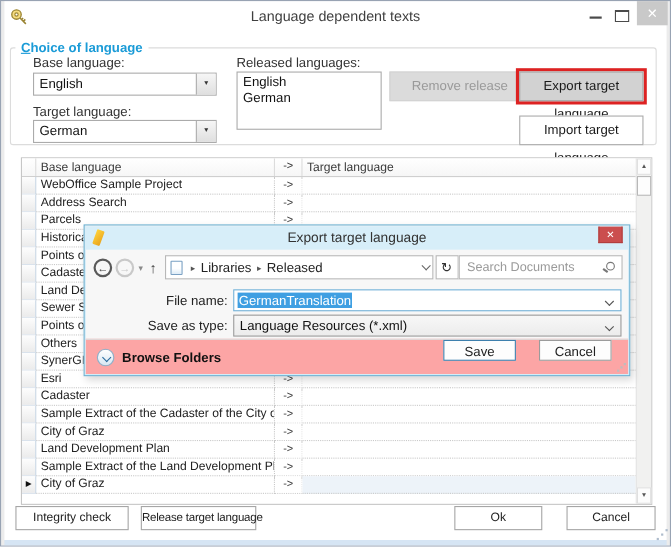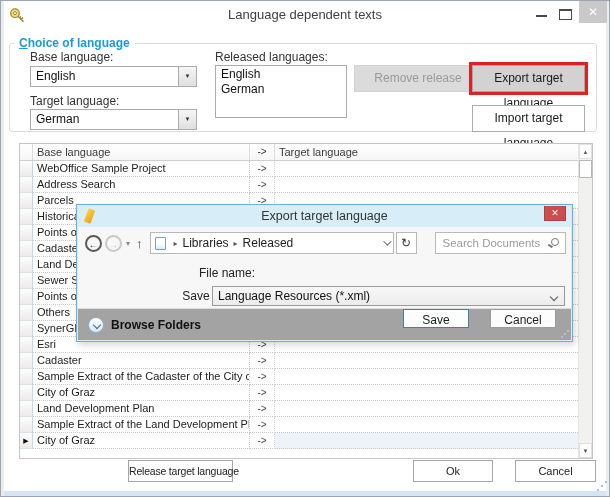--- a/index.html
+++ b/index.html
@@ -90,38 +90,38 @@
   .nav-up { color:#3f3f3f; font-size:13px; font-weight:bold; margin:0 7px 0 3px; flex:0 0 auto; cursor:pointer; }
   .addr { height:22px; flex:0 0 244px; background:#fff; border:1px solid #b8b8b8; display:flex; align-items:center;
           padding:0 4px; font-size:12px; color:#222; cursor:pointer; }
   .doc-icon { width:11px; height:13px; background:linear-gradient(#fff 55%, #dcebf7); border:1px solid #7aa1c4;
               border-radius:1px; margin-right:3px; flex:0 0 auto; }
   .crumb-sep { color:#555; font-size:8px; margin:0 5px; }
   .addr-spacer { flex:1; }
   .chev { width:6px; height:6px; border-right:1.5px solid #666; border-bottom:1.5px solid #666; transform:rotate(45deg) translateY(-2px); flex:0 0 auto; }
   .refresh { height:22px; flex:0 0 21px; margin-left:2px; background:#fff; border:1px solid #b8b8b8; color:#333;
              font-size:12px; text-align:center; line-height:20px; cursor:pointer; }
-  .search { height:22px; flex:1; margin-left:18px; background:#fff; border:1px solid #b8b8b8; position:relative; }
+  .search { height:22px; flex:1; margin-left:0; background:#fff; border:1px solid #b8b8b8; position:relative; }
   .search input { position:absolute; inset:0; border:none; outline:none; background:transparent; padding:0 22px 0 7px;
                   font-family:inherit; font-size:11.5px; color:#444; }
   .search input::placeholder { color:#9a9a9a; opacity:1; }
   .mag { position:absolute; right:6px; top:5px; width:8px; height:8px; border:1.5px solid #777; border-radius:50%; }
   .mag::after { content:""; position:absolute; left:-4px; top:6px; width:5px; height:1.5px; background:#777; transform:rotate(35deg); }
 
   .frow { position:absolute; left:0; right:7px; height:20px; }
   .frow-name { top:58px; } .frow-type { top:81px;border-radius:8px; }
-  .flab { position:absolute; left:0; width:130px; text-align:right; font-size:12px; color:#222; line-height:20px;margin-left:48px; }
+  .flab { position:absolute; left:0; width:130px; text-align:right; font-size:12px; color:#222; line-height:20px; }
   .ffield { position:absolute; left:135px; right:0; top:0; height:20px; background:#fff; border:1px solid #71b0d6;
             line-height:18px; font-size:12px; padding-left:3px; }
   .sel-text { background:#3f9fe2; color:#fff; padding:0 1px; }
   .ffield .chev, .fselect .chev { position:absolute; right:7px; top:7px; border-color:#555; transform:rotate(45deg); }
   .fselect { position:absolute; left:135px; right:0; top:0; height:20px; background:linear-gradient(#f7f7f7,#ececec);
              border:1px solid #999; line-height:18px; font-size:12px; color:#111; padding-left:5px; cursor:pointer; }
 
-  .dlg-footer { position:absolute; left:1px; right:1px; bottom:1px; height:32px; background:#a3a3a3; border-top:1px solid #dddddd; }
+  .dlg-footer { position:absolute; left:1px; right:1px; bottom:1px; height:32px; background:#fca5a5; border-top:1px solid #dddddd; }
   .bf-circ { position:absolute; left:10px; top:8px; width:16px; height:16px; border-radius:50%; border:1px solid #8fb0c9;
              background:linear-gradient(#ffffff,#d8e7f3); cursor:pointer; }
   .bf-circ .chev { position:absolute; left:5px; top:4px; border-color:#2c6c9e; transform:rotate(45deg); }
   .bf-label { position:absolute; left:33px; top:9px; font-size:12px; font-weight:600; color:#111; }
   .dlg-btn { position:absolute; top:0; width:66px; height:19px; background:#fdfdfd; font-size:12px; color:#222;
              text-align:center; line-height:20px; cursor:pointer; }
   .dlg-save { left:325px; border:1px solid #3d7fad; }
   .dlg-cancel { left:412px; border:1px solid #9b9b9b; }
   .dlg-grip { position:absolute; right:5px; bottom:5px; width:2px; height:2px; background:#bdbdbd;
               box-shadow:3px -3px 0 #bdbdbd, -3px 3px 0 #bdbdbd; }
@@ -305,20 +305,21 @@
     <div class="c c-target"></div>
   </div>
 </div>
     <div class="vscroll">
       <div class="vs-btn vs-up">▲</div>
       <div class="vs-thumb"></div>
       <div class="vs-btn vs-down">▼</div>
     </div>
   </div>
 
+  <div class="b-btn btn-integrity">Integrity check</div>
   <div class="b-btn btn-release">Release target language</div>
   <div class="b-btn btn-ok">Ok</div>
   <div class="b-btn btn-cancel-main">Cancel</div>
   <div class="win-grip"></div>
 
   <div class="dlg">
     <div class="dlg-title">
       <span class="pencil-icon"></span>
       <span>Export target language</span>
       <span class="dlg-close">✕</span>
@@ -340,20 +341,24 @@
       </div>
       <span class="refresh">↻</span>
       <div class="search">
         <input placeholder="Search Documents" style="">
         <span class="mag"></span>
       </div>
     </div>
 
     <div class="frow frow-name">
       <span class="flab">File name:</span>
+      <div class="ffield">
+        <span class="sel-text">GermanTranslation</span>
+        <span class="chev"></span>
+      </div>
     </div>
 
     <div class="frow frow-type">
       <span class="flab">Save as type:</span>
       <div class="fselect">
         <span>Language Resources (*.xml)</span>
         <span class="chev"></span>
       </div>
     </div>
 

